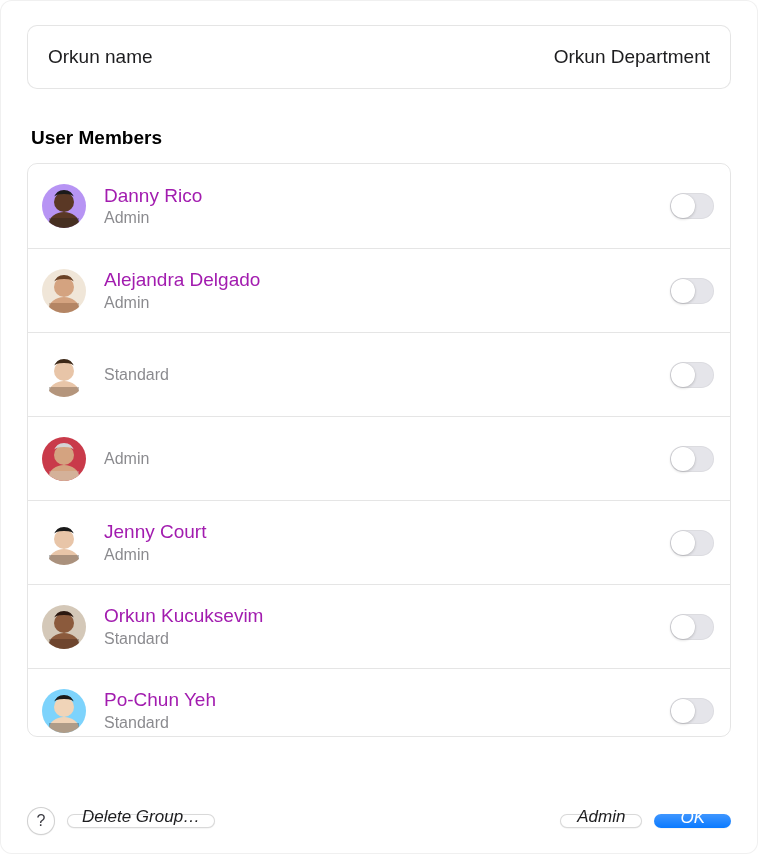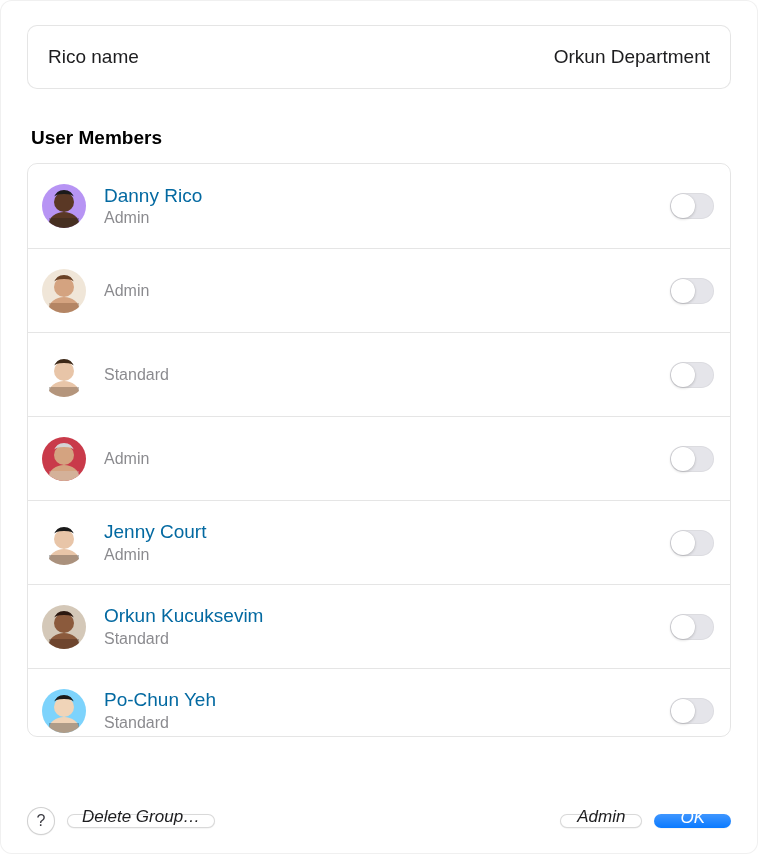--- a/index.html
+++ b/index.html
@@ -89,21 +89,21 @@
     }
     .member-info {
       flex: 1;
       display: flex;
       flex-direction: column;
       justify-content: center;
       line-height: 1.25;
     }
     .member-name {
       font-size: 19px;
-      color: #0369a1;
+      color: #a21caf;
       font-weight: 400;
     }
     .member-role {
       font-size: 16px;
       color: rgba(60,60,67,0.6);
       font-weight: 400;
       margin-top: 1px;
     }
     .toggle {
       width: 44px;
@@ -175,21 +175,21 @@
       padding: 0 14px;
     }
   </style>
 </head>
 <body>
 
 <div class="window">
   <div class="content">
 
     <div class="group-name-row">
-      <span class="group-name-label">Rico name</span>
+      <span class="group-name-label">Orkun name</span>
       <span class="group-name-value">Orkun Department</span>
     </div>
 
     <div class="section-title">User Members</div>
 
     <div class="members-box" id="members-box">
         <div class="member-row">
     <div class="avatar">
       <div class="avatar-face">
               <svg viewBox="0 0 44 44" width="44" height="44">
@@ -215,20 +215,21 @@
               <svg viewBox="0 0 44 44" width="44" height="44">
     <rect width="44" height="44" fill="#f0e6d8"></rect>
     <circle cx="22" cy="18" r="10" fill="#d4a380"></circle>
     <path d="M12 14 Q14 6 22 6 Q30 6 32 14 Q32 10 22 10 Q12 10 12 14 Z" fill="#6b4226"></path>
     <ellipse cx="22" cy="40" rx="15" ry="12" fill="#d4a380"></ellipse>
     <rect x="7" y="34" width="30" height="10" fill="#6b4226" opacity="0.3"></rect>
   </svg>
             </div>
     </div>
     <div class="member-info">
+      <div class="member-name">Alejandra Delgado</div>
       <div class="member-role">Admin</div>
     </div>
     <div class="toggle">
       <div class="toggle-knob"></div>
     </div>
   </div>
         <div class="member-row">
     <div class="avatar">
       <div class="avatar-face">
               <svg viewBox="0 0 44 44" width="44" height="44">

